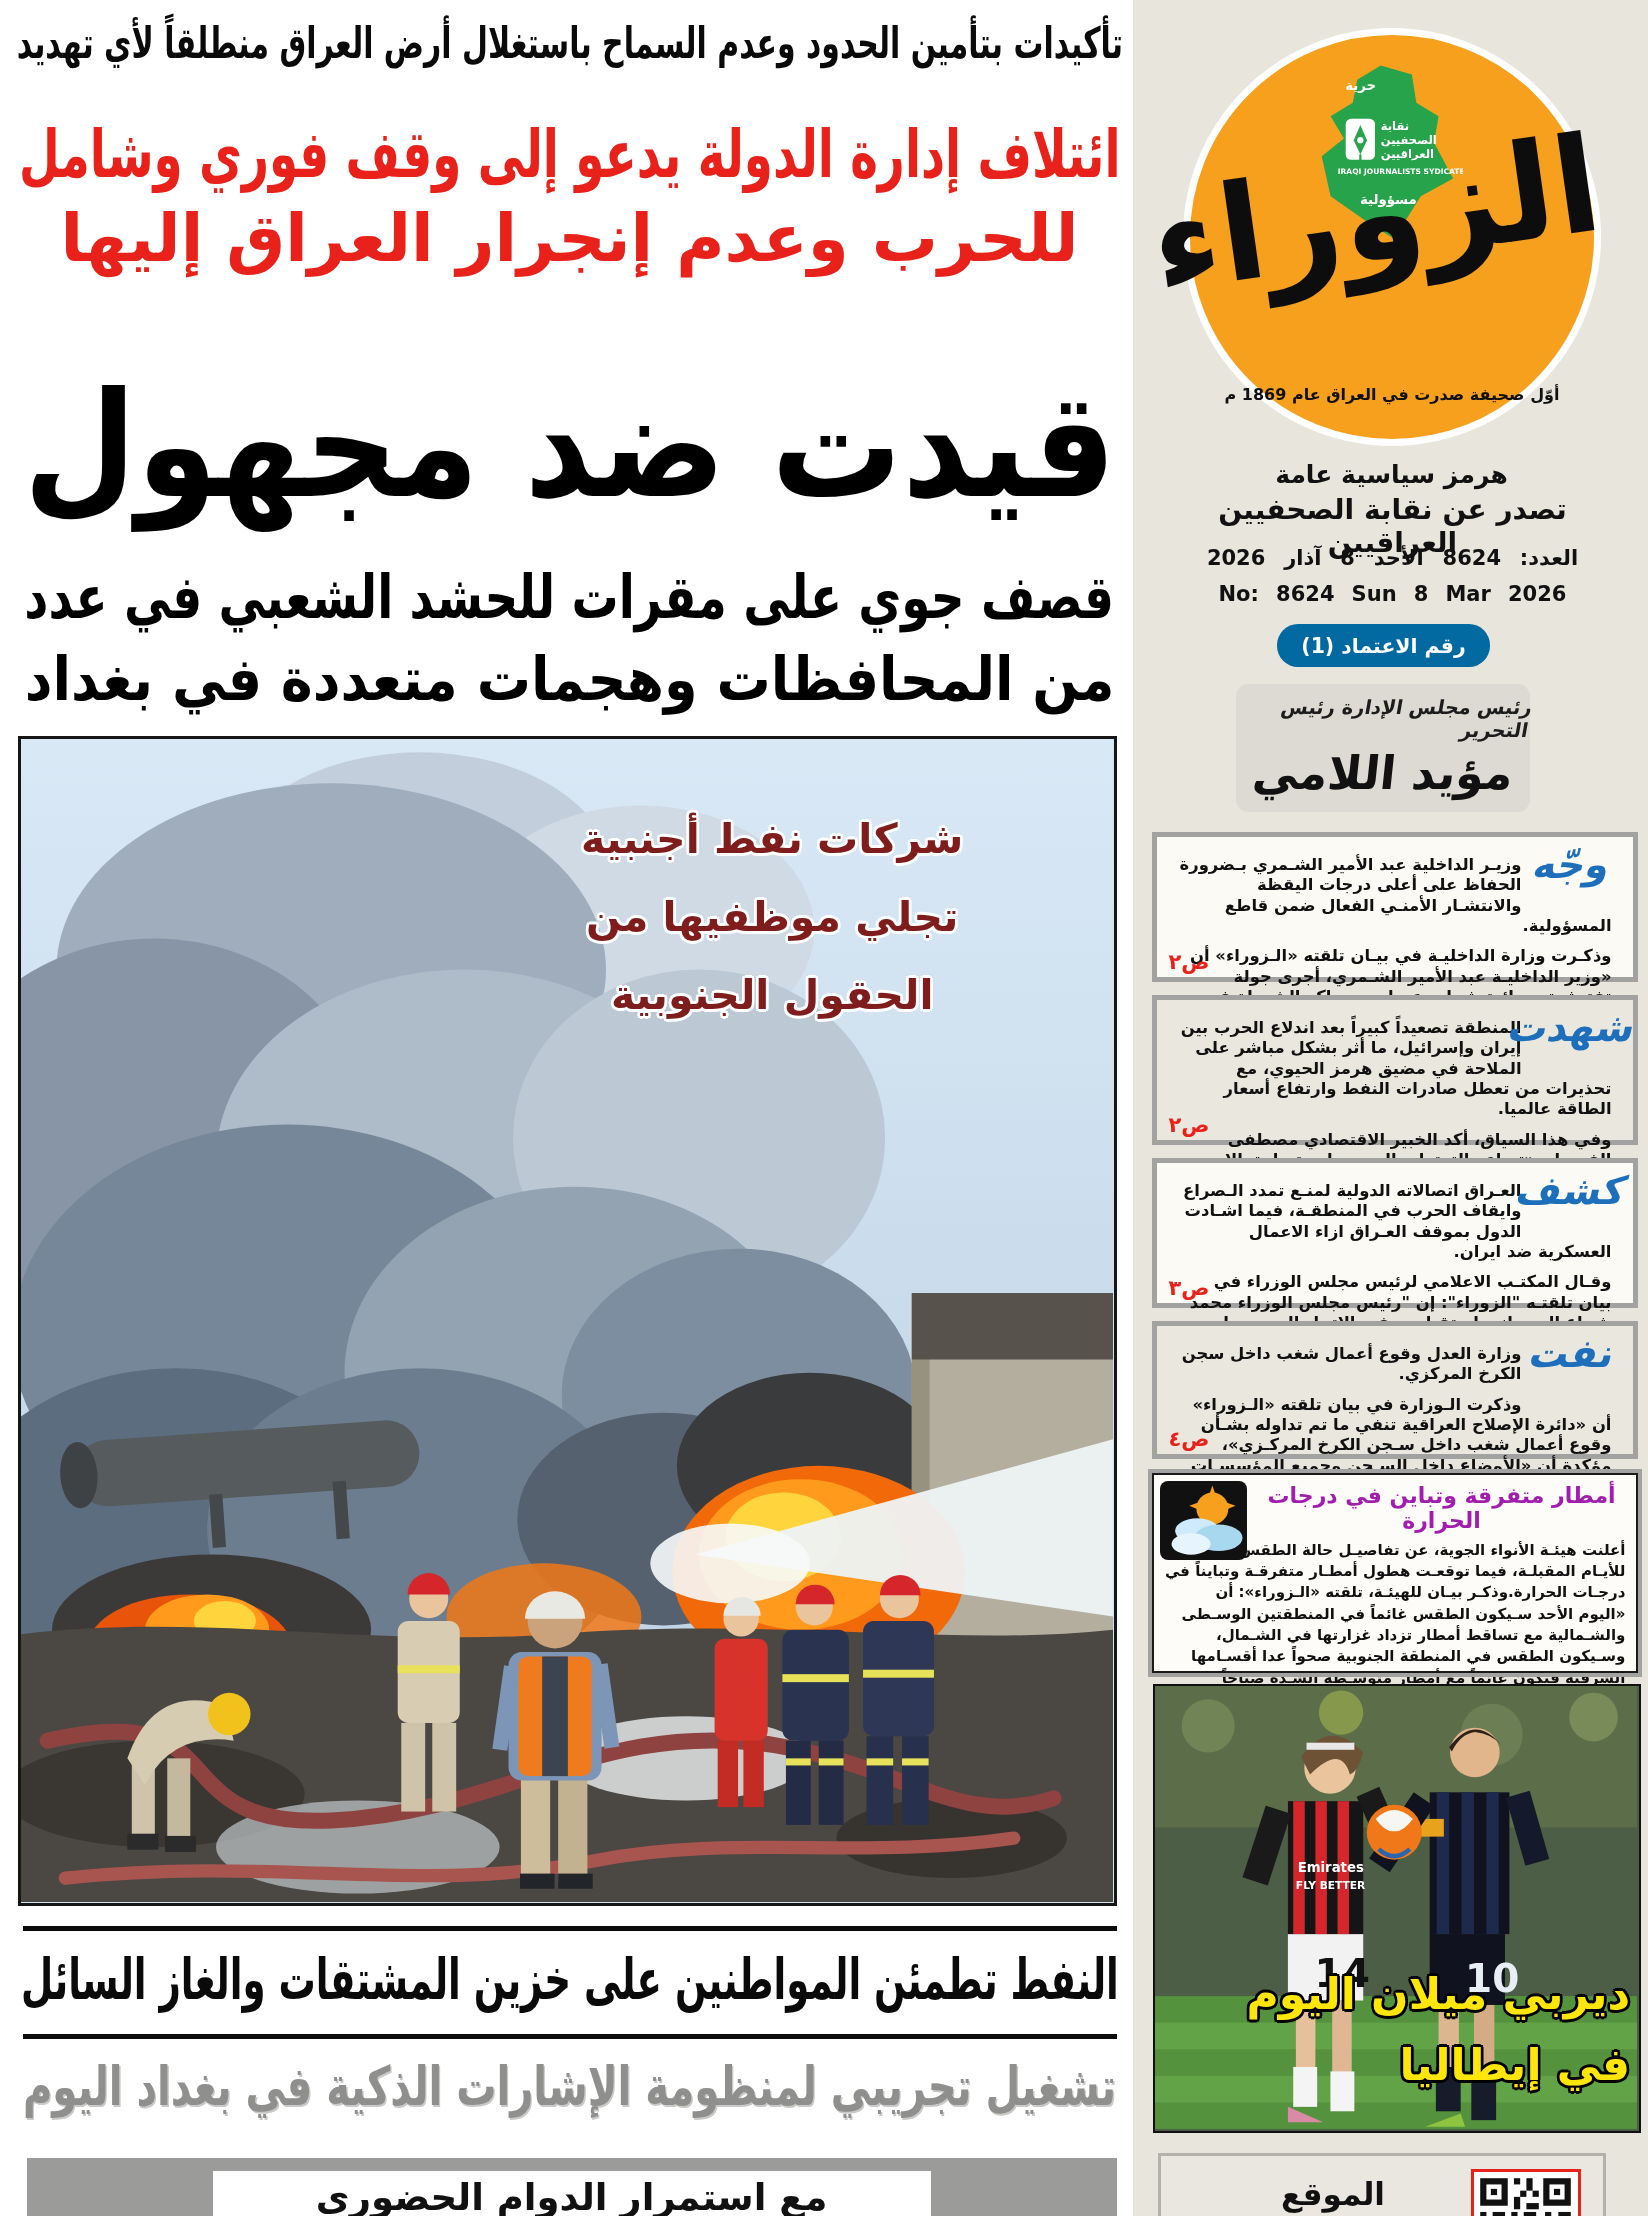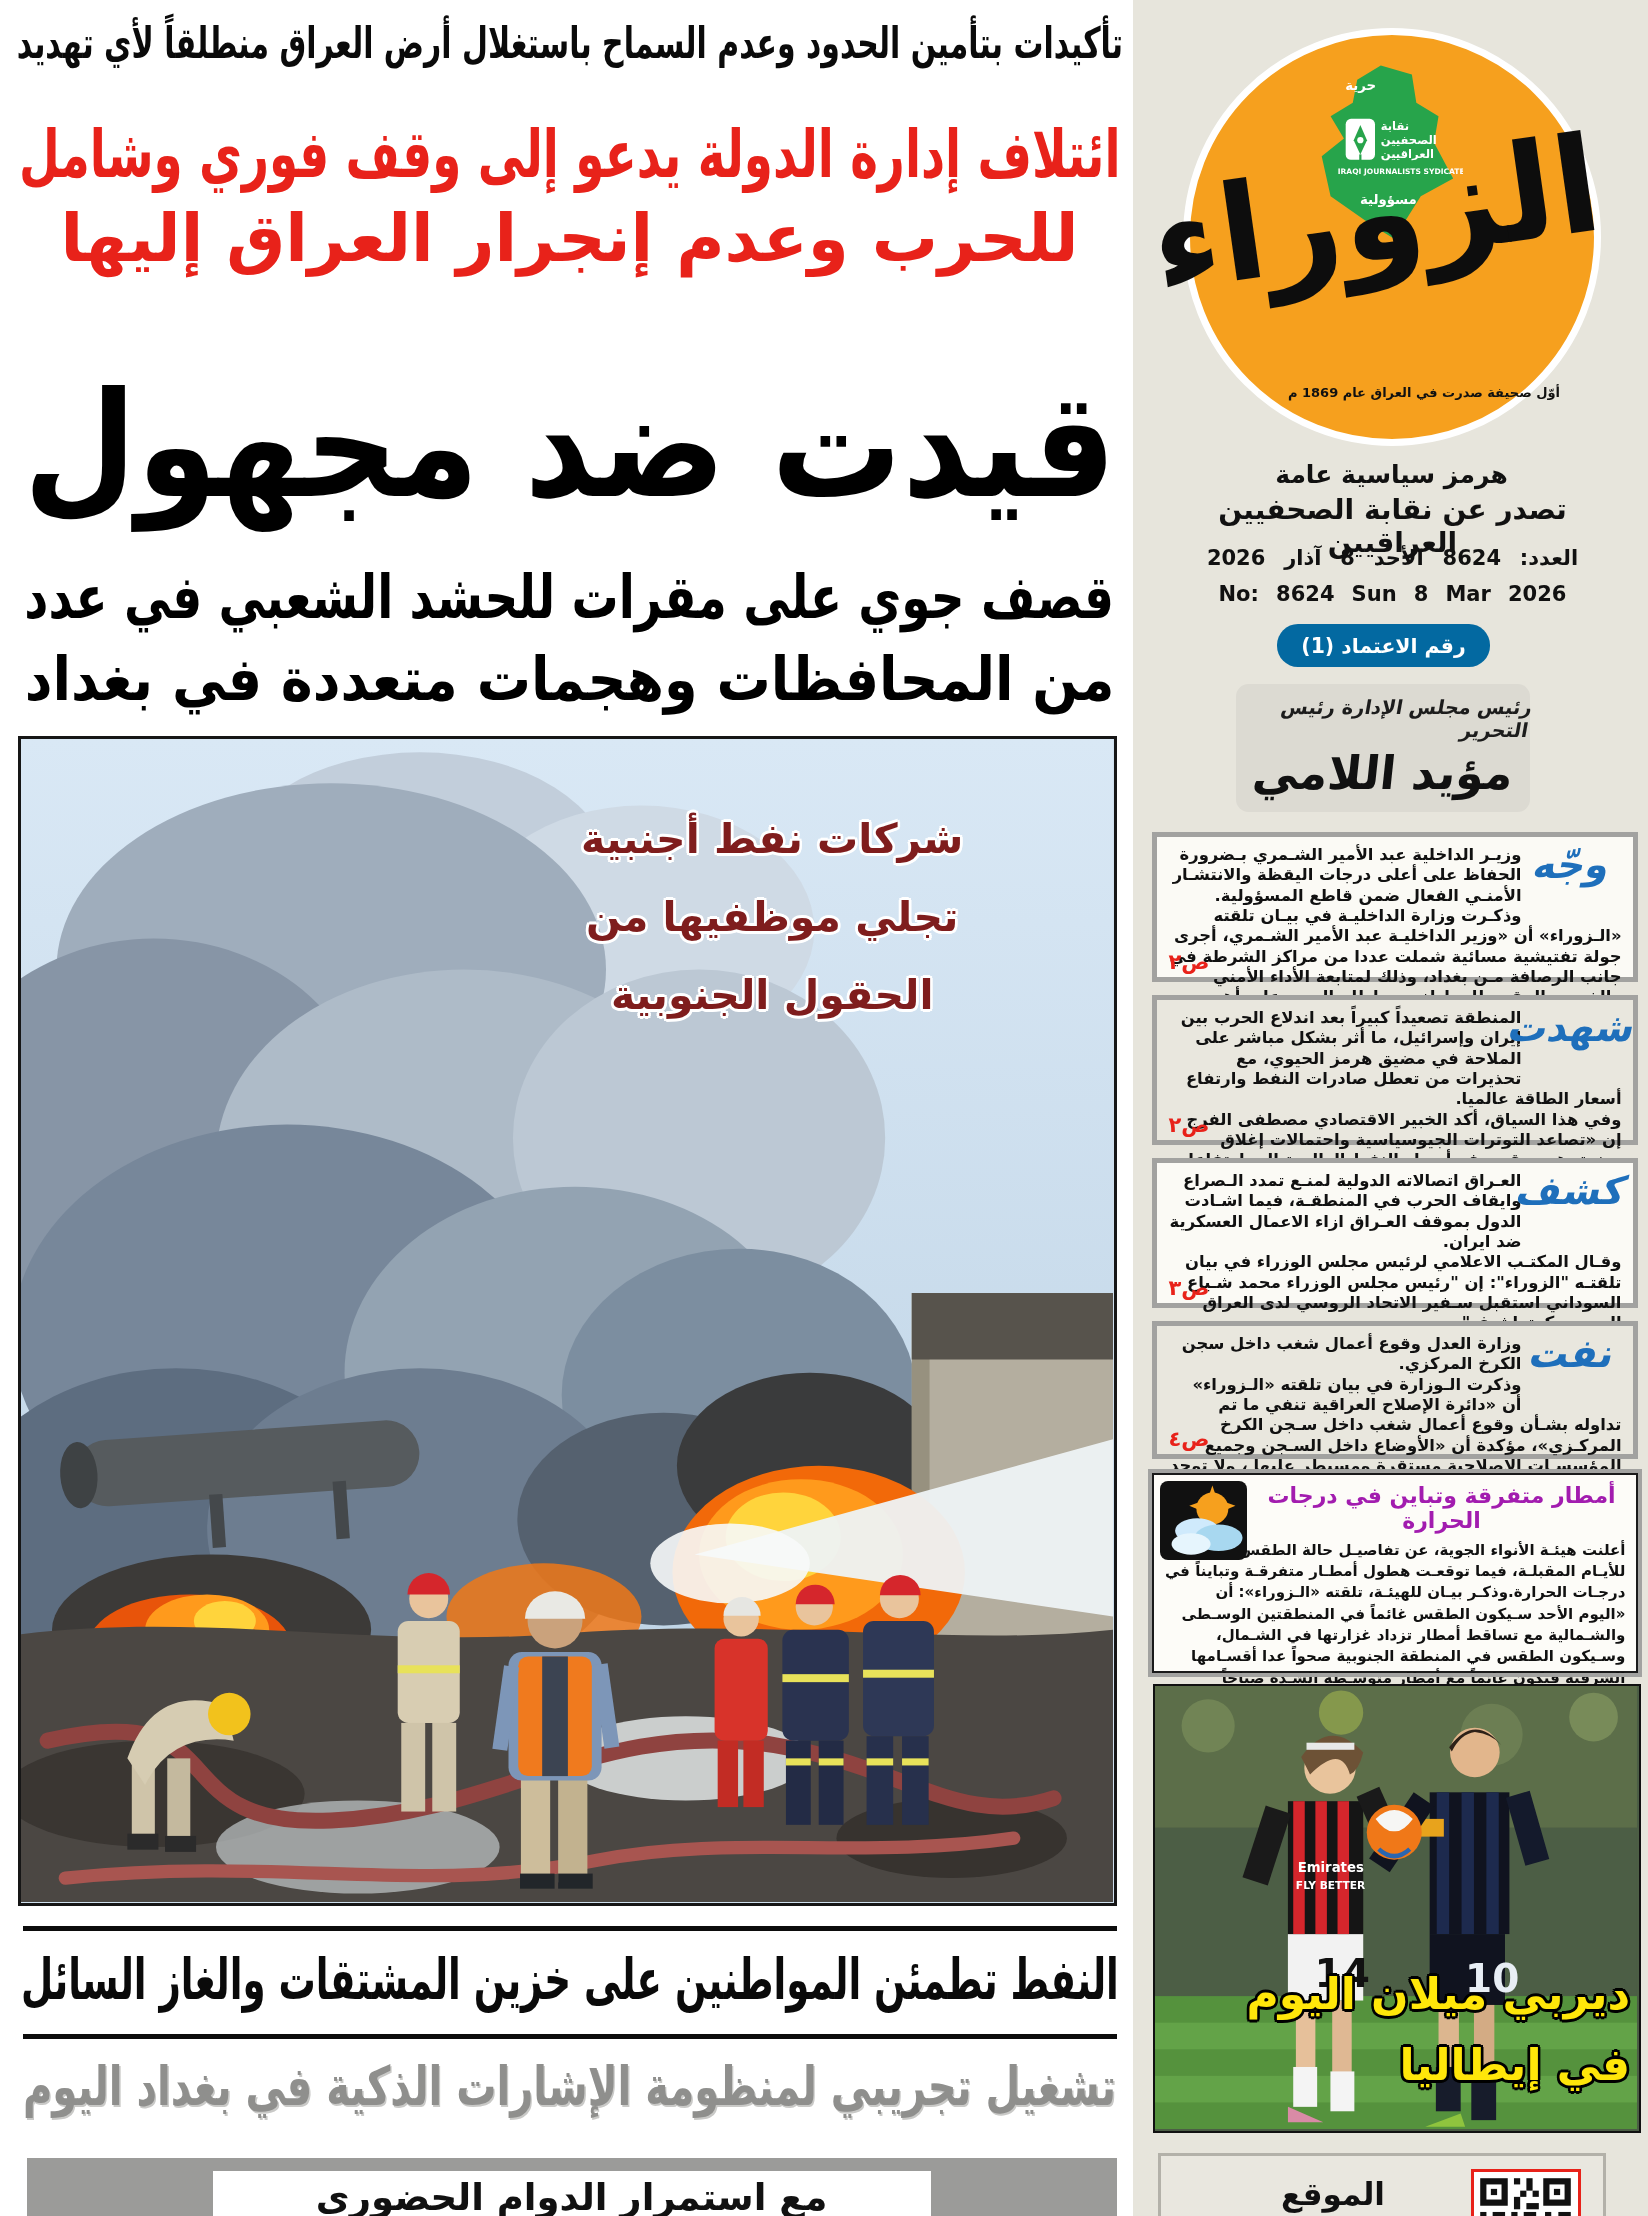--- a/index.html
+++ b/index.html
@@ -13,42 +13,42 @@
   .fit-right{display:inline-block;white-space:nowrap;transform-origin:right center;margin-left:20px;}
 
   
   .rightcol-bg{left:1133px;top:0;width:516px;height:2307px;background:#e7e5dc;}
 
   
   .logo-wrap{left:1183px;top:27.5px;width:418px;height:418px;border-radius:50%;
              background:#f6a01e;border:7px solid #ffffff;box-sizing:border-box;}
   .logo-name{left:1183px;top:146px;width:418px;text-align:center;font-size:133px;
              font-weight:bold;color:#0d0d0d;transform:rotate(-8deg);line-height:1;}
-  .logo-tagline{left:1197px;top:385px;width:390px;text-align:center;font-size:13px;
-                font-weight:bold;color:#111;margin-left:32px;}
+  .logo-tagline{left:1197px;top:385px;width:390px;text-align:center;font-size:16px;
+                font-weight:bold;color:#111;}
   .logo-map{left:1303px;top:62px;width:160px;height:191px;}
 
   .pub1{left:1161px;top:460px;width:461px;text-align:center;font-size:25px;color:#111;}
   .pub2{left:1153px;top:493px;width:479px;text-align:center;font-size:28px;color:#111;}
   .issue-ar{left:1153px;top:546px;width:479px;text-align:center;font-size:21px;color:#111;word-spacing:11.5px;}
   .issue-en{left:1153px;top:582px;width:479px;text-align:center;font-size:21px;color:#111;word-spacing:9.8px;direction:ltr;}
   .badge{left:1277px;top:624px;width:213px;height:43px;background:#0369a1;border-radius:21px;
          color:#fff;font-size:20.4px;font-weight:bold;display:flex;align-items:center;justify-content:center;}
   .editor-box{left:1236px;top:684px;width:294px;height:128px;background:#dcdad2;border-radius:12.4px;
               display:flex;flex-direction:column;align-items:center;justify-content:center;}
   .editor-title{font-size:19.5px;font-weight:bold;color:#1c1c1c;transform:skewX(-10deg);}
   .editor-name{font-size:46px;font-weight:bold;color:#111;margin-top:4.4px;transform:skewX(-6deg);}
 
   
   .brief{left:1152px;width:486px;background:#fbfaf5;border:5.3px solid #a2a2a0;box-sizing:border-box;
          padding:8px 11.5px 6.2px 11.5px;}
   .brief.alt{background:#e9e7de;}
   .brief .label-float{float:right;width:100px;height:66px;display:flex;align-items:flex-start;justify-content:center;}
   .brief .label{font-size:39px;font-weight:bold;color:#1e6fbb;transform:skewX(-12deg);line-height:1.05;}
-  .brief p{margin:0;font-size:16.4px;font-weight:bold;color:#111;line-height:1.24;text-align:right;}
+  .brief p{margin:10px;font-size:16.4px;font-weight:bold;color:#111;line-height:1.24;text-align:right;}
   .brief .pref{position:absolute;left:11.5px;bottom:3.5px;font-size:21px;font-weight:bold;color:#e8221a;}
   .b1{top:832px;height:150px;}
   .b2{top:995px;height:150px;}
   .b3{top:1158px;height:150px;}
   .b4{top:1321px;height:138px;}
 
   
   .weather{left:1152px;top:1473px;width:486px;height:200px;background:#fdfcf8;
            border:2.7px solid #1a1a1a;outline:4.4px solid #a2a2a0;box-sizing:border-box;padding:8px 10.6px;}
   .weather-title{font-size:22px;font-weight:bold;color:#a21caf;text-align:center;padding-left:93px;line-height:1.15;}

